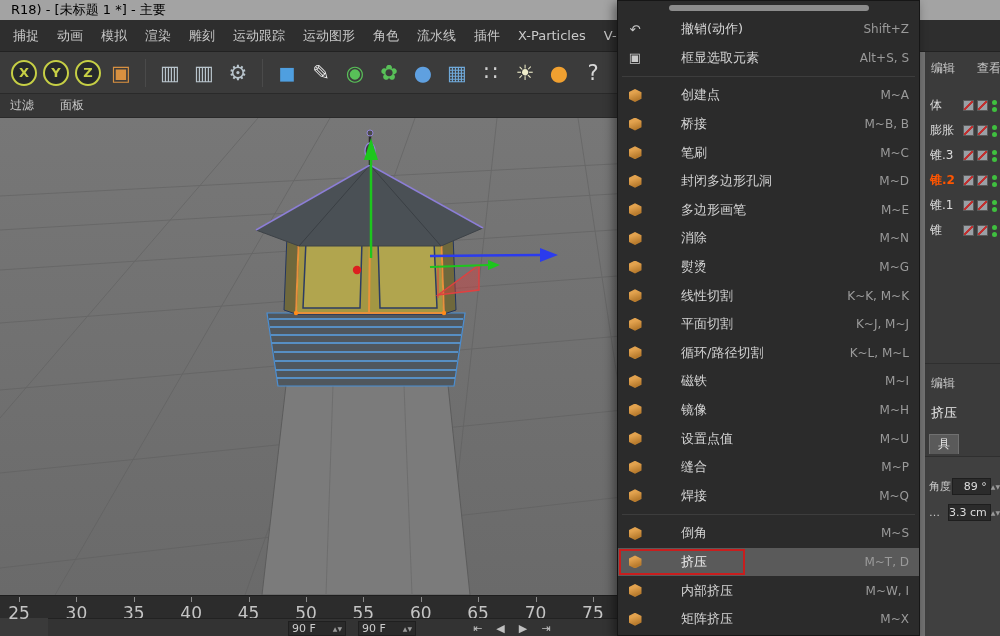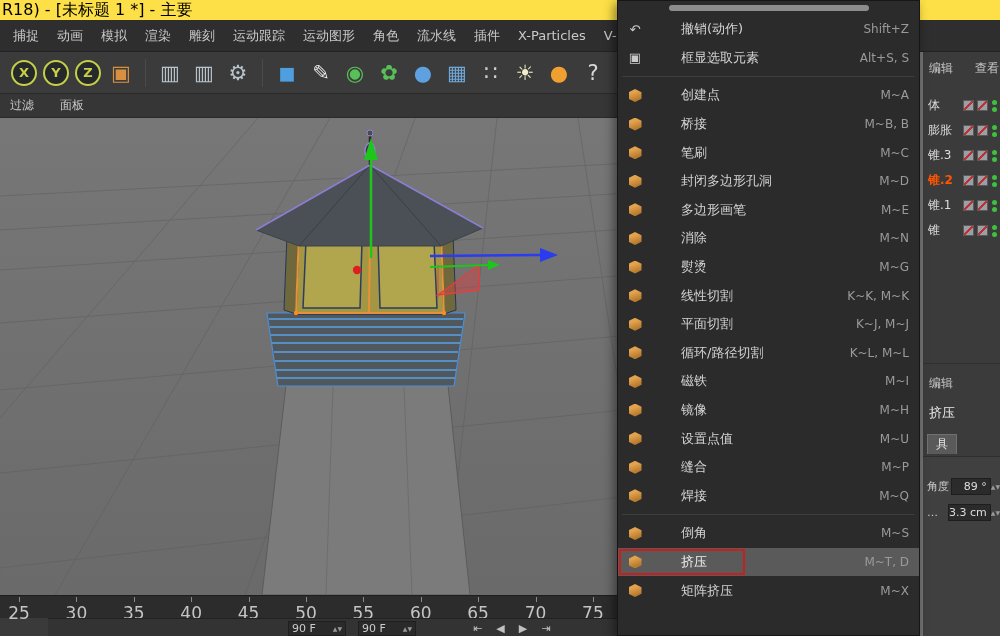--- a/index.html
+++ b/index.html
@@ -1,22 +1,22 @@
 <!DOCTYPE html>
 <html><head>
 <meta charset="utf-8">
 <style>
   * { margin:0; padding:0; box-sizing:border-box; }
   html,body { width:1000px; height:636px; overflow:hidden; background:#3a3a3a;
     font-family:"DejaVu Sans","Liberation Sans",sans-serif; }
   .app { position:relative; width:1000px; height:636px; background:#3a3a3a; }
 
   
-  .titlebar { position:absolute; left:0; top:0; width:1000px; height:20px; background:#fde047;
-    color:#000; font-size:16px; line-height:20px; padding-left:2px; white-space:nowrap; overflow:hidden; }
+  .titlebar { position:absolute; left:0; top:0; width:1000px; height:20px; background:#a3a3a3;
+    color:#000; font-size:13px; line-height:20px; padding-left:11px; white-space:nowrap; overflow:hidden; }
 
   
   .menubar { position:absolute; left:0; top:20px; width:1000px; height:32px; background:#2e2e2e;
     border-bottom:1px solid #222; display:flex; align-items:center; padding:0 4px; }
   .mitem { color:#c9c9c9; font-size:13px; padding:0 9px; white-space:nowrap; cursor:default; }
 
   
   .toolbar { position:absolute; left:0; top:52px; width:1000px; height:42px; background:#3b3b3b;
     border-bottom:1px solid #2a2a2a; display:flex; align-items:center; padding:0 8px; }
   .axis-btn { width:26px; height:26px; border-radius:50%; border:2px solid #c6cf45; background:#26292b;
@@ -47,21 +47,21 @@
   .transport { position:absolute; left:0; top:618px; width:1000px; height:18px; background:#333333;
     border-top:1px solid #222; display:flex; align-items:flex-start;margin-left:48px; }
   .frame-field { margin-left:0; width:58px; height:15px; margin-top:2px; background:#2a2a2a;
     border:1px solid #1f1f1f; color:#cccccc; font-size:11px; display:flex; align-items:center;
     justify-content:space-between; padding:0 3px; }
   .spin-arrows { display:flex; flex-direction:column; font-size:6px; line-height:5px; color:#999; }
   .tbtn { color:#c0c0c0; font-size:11px; margin:3px 7px 0 7px; }
 
   
   .right-panel { position:absolute; left:920px; top:52px; width:80px; height:584px; background:#3b3b3b;
-    border-left:3px solid #737373; overflow:hidden; }
+    border-left:5px solid #737373; overflow:hidden; }
   .om-menu { display:flex; gap:22px; padding:8px 0 0 6px; }
   .om-menu span { color:#c9c9c9; font-size:12px; white-space:nowrap; }
   .object-list { margin-top:16px; }
   .om-row { display:flex; align-items:center; height:25px; padding:0 3px 0 5px; }
   .om-label { color:#dcdcdc; font-size:12px; flex:1; white-space:nowrap; }
   .om-label.om-hl { font-weight:bold; }
   .om-tags { display:flex; }
   .tagbox { width:11px; height:11px; display:inline-block; margin-left:3px; background-color:#9aa0a6;
     border:1px solid #5a5a5a;
     background-image:linear-gradient(135deg,transparent 42%,#c03030 42%,#c03030 58%,transparent 58%); }
@@ -507,19 +507,26 @@
             <i class="cm-cube"></i>
           </span>
           <span class="cm-label">挤压</span>
           <span class="cm-short">M~T, D</span>
           <span class="red-box" style="border-color: rgb(200, 30, 30);"></span>
         </div>
         <div class="cm-item">
           <span class="cm-icon">
             <i class="cm-cube"></i>
           </span>
+          <span class="cm-label">内部挤压</span>
+          <span class="cm-short">M~W, I</span>
+        </div>
+        <div class="cm-item">
+          <span class="cm-icon">
+            <i class="cm-cube"></i>
+          </span>
           <span class="cm-label">矩阵挤压</span>
           <span class="cm-short">M~X</span>
         </div>
       </div>
   </div>
 
 </div>
 
 </body></html>

